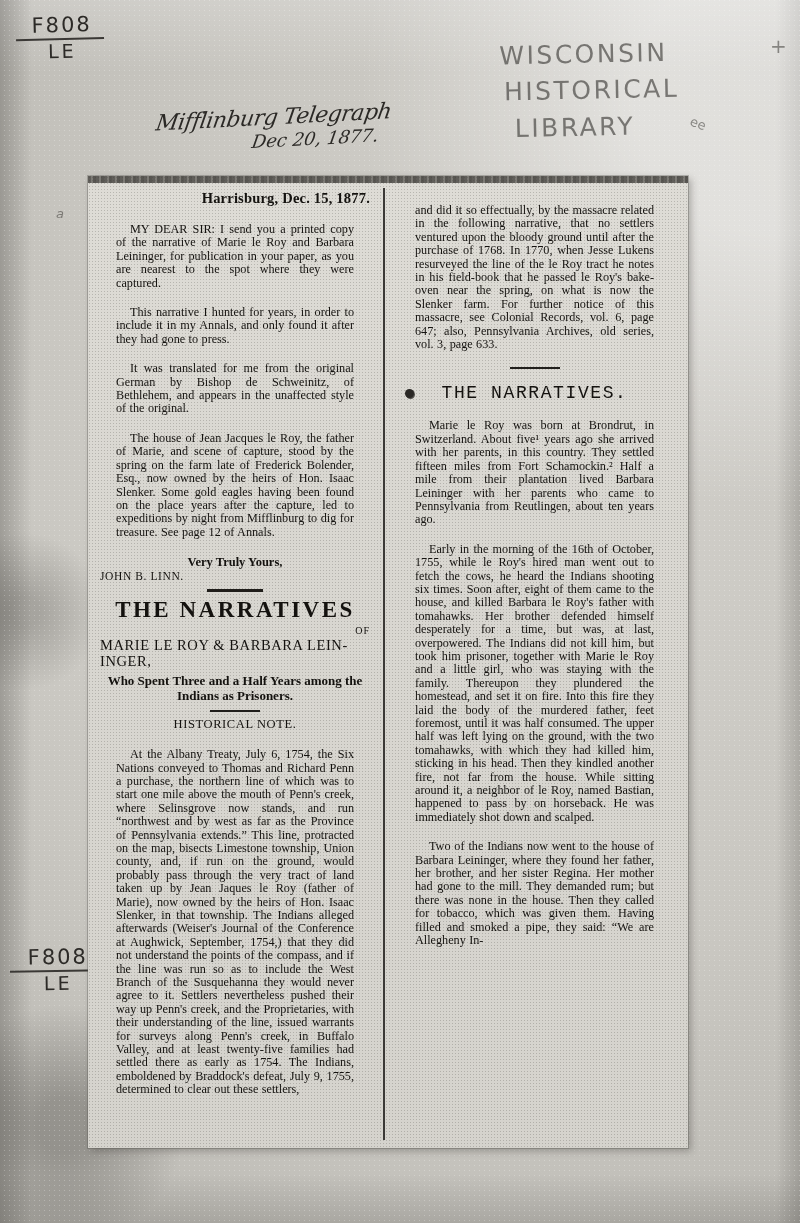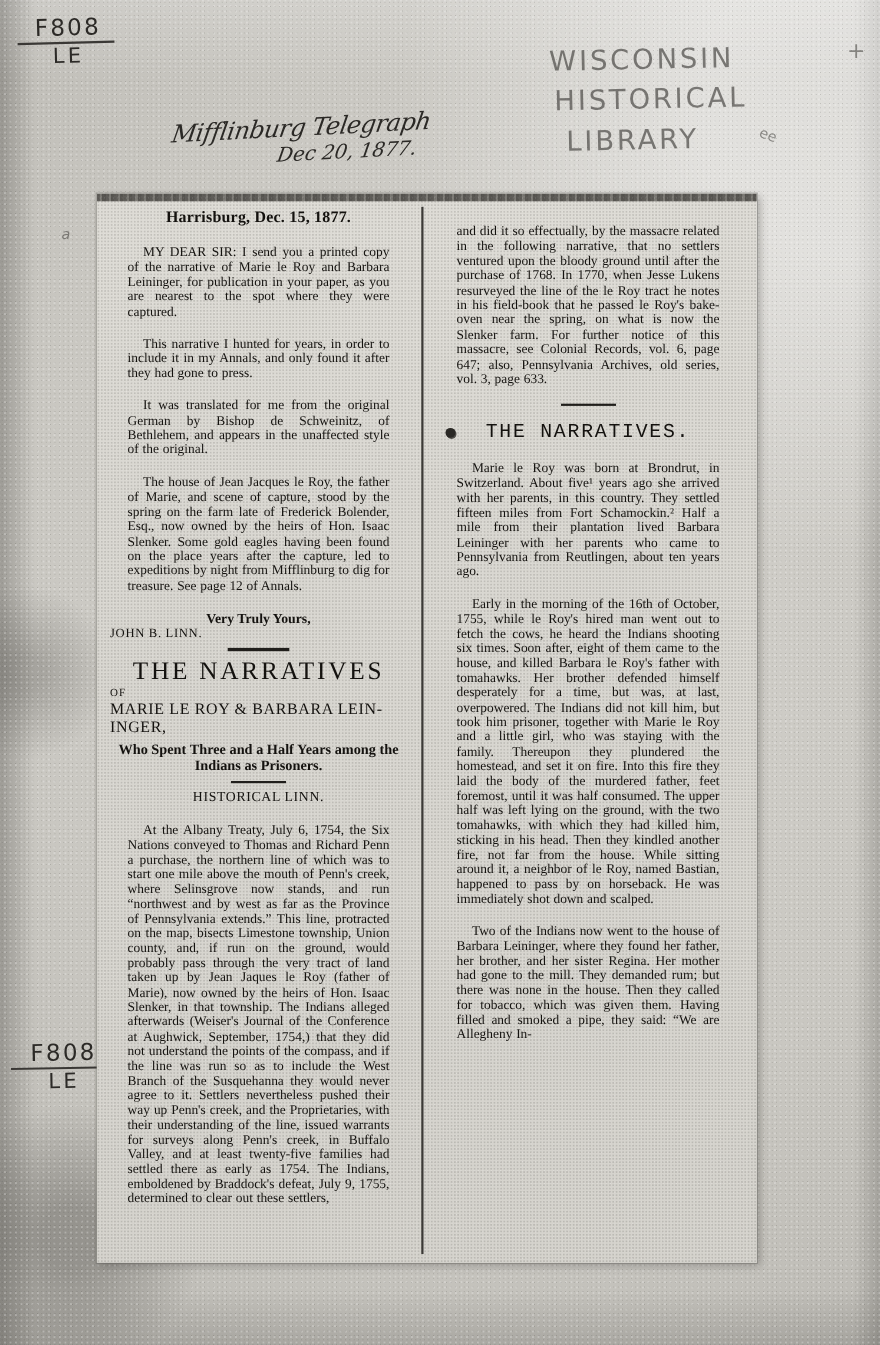--- a/index.html
+++ b/index.html
@@ -113,21 +113,21 @@
   }
   .column{
     width:285px;box-sizing:border-box;
     color:#14120f;
   }
   .col-left{padding-right:13px;border-right:2px solid #3b3936;}
   .col-right{padding-left:14px;}
 
   
   .dateline{
-    text-align:center;font-weight:bold;font-size:14.5px;
+    text-align:right;font-weight:bold;font-size:14.5px;
     letter-spacing:.2px;margin:2px 0 5px;
   }
   .salutation{
     font-style:italic;font-size:12.5px;margin:0 0 1px;
   }
   p.body{
     margin:16px;font-size:12.2px;line-height:13.4px;
     text-align:justify;text-indent:14px;
     word-spacing:.4px;
   }
@@ -141,24 +141,24 @@
   }
 
   .rule-short{
     width:56px;height:3px;background:#201e1b;
     margin:7px auto 5px;
   }
   .rule-short.thin{height:2px;width:50px;}
 
   .head-main{
     text-align:center;font-size:23px;letter-spacing:2.5px;
-    font-weight:normal;margin:0 0 2px;
+    font-weight:bold;margin:0 0 2px;
   }
   .head-of{
-    text-align:left;font-size:10px;font-variant:small-caps;
+    text-align:right;font-size:10px;font-variant:small-caps;
     letter-spacing:1px;margin:0 0 1px;
   }
   .head-names{
     text-align:left;font-size:14.5px;font-variant:small-caps;
     letter-spacing:.6px;line-height:16px;margin:0;
   }
   .head-sub{
     text-align:center;font-size:13px;font-weight:bold;
     line-height:15px;margin:4px 0 0;
   }
@@ -226,21 +226,21 @@
 
       <div class="rule-short"></div>
 
       <h1 class="head-main">THE NARRATIVES</h1>
       <div class="head-of">OF</div>
       <div class="head-names">MARIE LE ROY &amp; BARBARA LEIN-INGER,</div>
       <div class="head-sub">Who Spent Three and a Half Years among the Indians as Prisoners.</div>
 
       <div class="rule-short thin"></div>
 
-      <div class="head-section">HISTORICAL LINN.</div>
+      <div class="head-section">HISTORICAL NOTE.</div>
       <p class="body">At the Albany Treaty, July 6, 1754, the Six Nations conveyed to Thomas and Richard Penn a purchase, the northern line of which was to start one mile above the mouth of Penn's creek, where Selinsgrove now stands, and run “northwest and by west as far as the Province of Pennsylvania extends.” This line, protracted on the map, bisects Limestone township, Union county, and, if run on the ground, would probably pass through the very tract of land taken up by Jean Jaques le Roy (father of Marie), now owned by the heirs of Hon. Isaac Slenker, in that township. The Indians alleged afterwards (Weiser's Journal of the Conference at Aughwick, September, 1754,) that they did not understand the points of the compass, and if the line was run so as to include the West Branch of the Susquehanna they would never agree to it. Settlers nevertheless pushed their way up Penn's creek, and the Proprietaries, with their understanding of the line, issued warrants for surveys along Penn's creek, in Buffalo Valley, and at least twenty-five families had settled there as early as 1754. The Indians, emboldened by Braddock's defeat, July 9, 1755, determined to clear out these settlers,</p>
     </div>
 
     <div class="column col-right">
 
       <p class="body noindent">and did it so effectually, by the massacre related in the following narrative, that no settlers ventured upon the bloody ground until after the purchase of 1768. In 1770, when Jesse Lukens resurveyed the line of the le Roy tract he notes in his field-book that he passed le Roy's bake-oven near the spring, on what is now the Slenker farm. For further notice of this massacre, see Colonial Records, vol. 6, page 647; also, Pennsylvania Archives, old series, vol. 3, page 633.</p>
 
       <div class="rule-short thin"></div>
 
       <div class="head-narratives-r">

